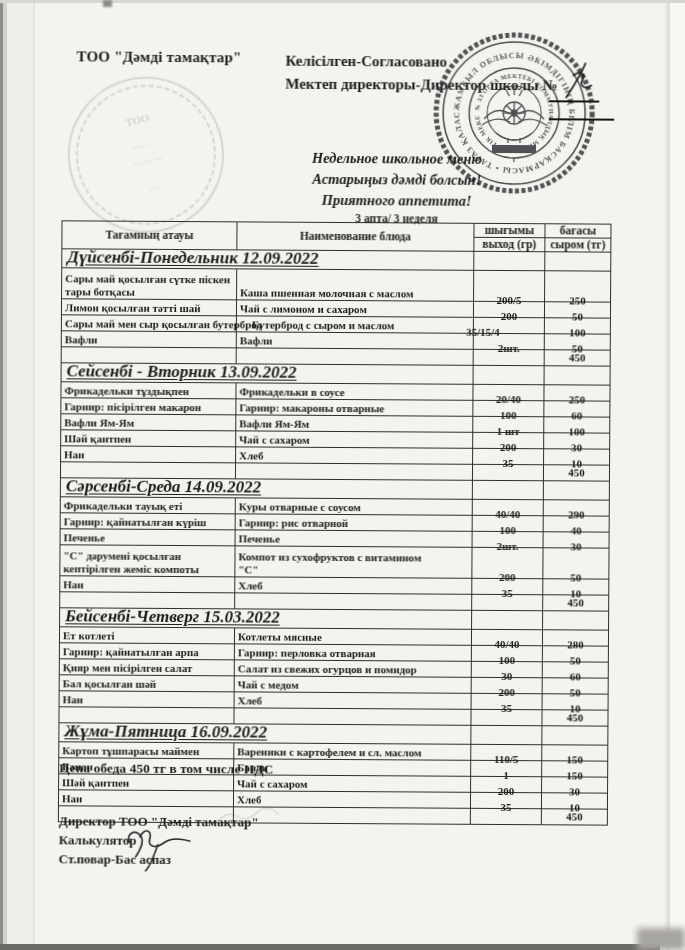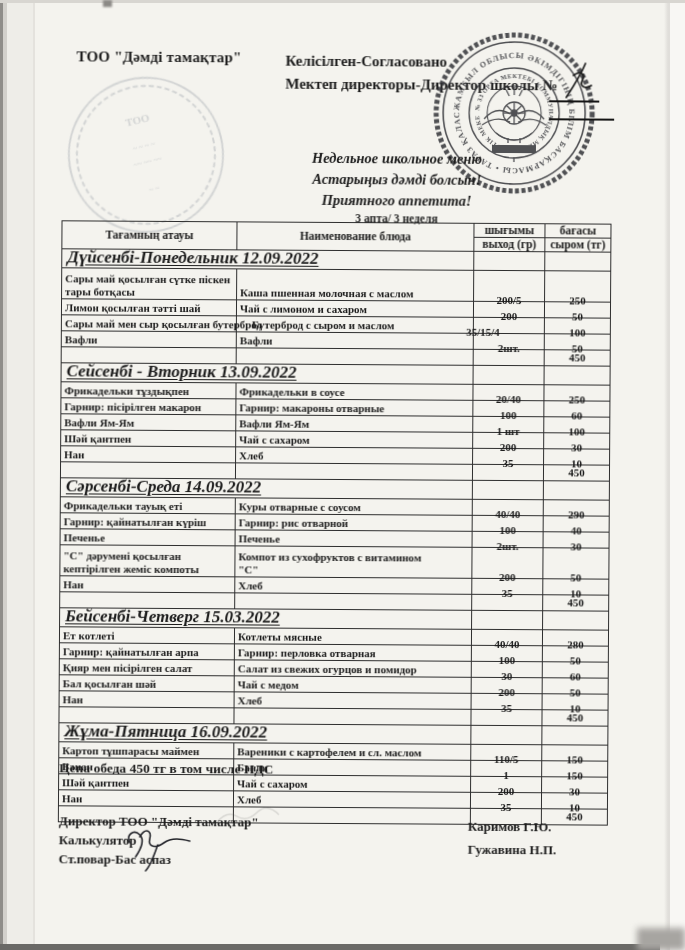--- a/index.html
+++ b/index.html
@@ -348,24 +348,20 @@
           </tr>
         </tbody>
     </table>
 
     <div class="abs price-note">Цена обеда 450 тг в том числе НДС</div>
     <div class="abs sign-titles">
       <div>Директор ТОО "Дәмді тамақтар"</div>
       <div>Калькулятор</div>
       <div>Ст.повар-Бас аспаз</div>
     </div>
-    <div class="abs sign-names">
-      <div>Каримов Г.Ю.</div>
-      <div>Гужавина Н.П.</div>
-    </div>
     <svg class="abs signature" viewBox="0 0 80 56">
       <path d="M6,26 c-4,-8 4,-14 10,-8 c6,6 0,16 -4,22 M16,20 c6,-10 12,-6 10,2 c-2,8 6,10 14,4 c8,-6 18,-4 26,-2 M34,28 c-4,12 -8,22 -12,26" fill="none" stroke="#23242a" stroke-width="1.6" stroke-linecap="round"></path>
     </svg>
     <svg class="abs scribble" viewBox="0 0 70 24">
       <path d="M4,18 q10,-12 20,-6 t20,-4 t22,2" fill="none" stroke="#555" stroke-width="1.4"></path>
     </svg>
 
   </div>
 
   <div class="edge-bottom"></div>

